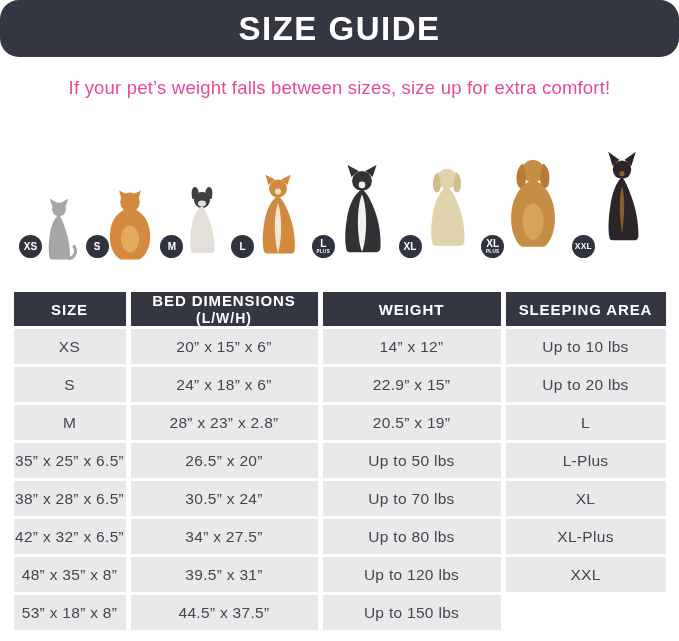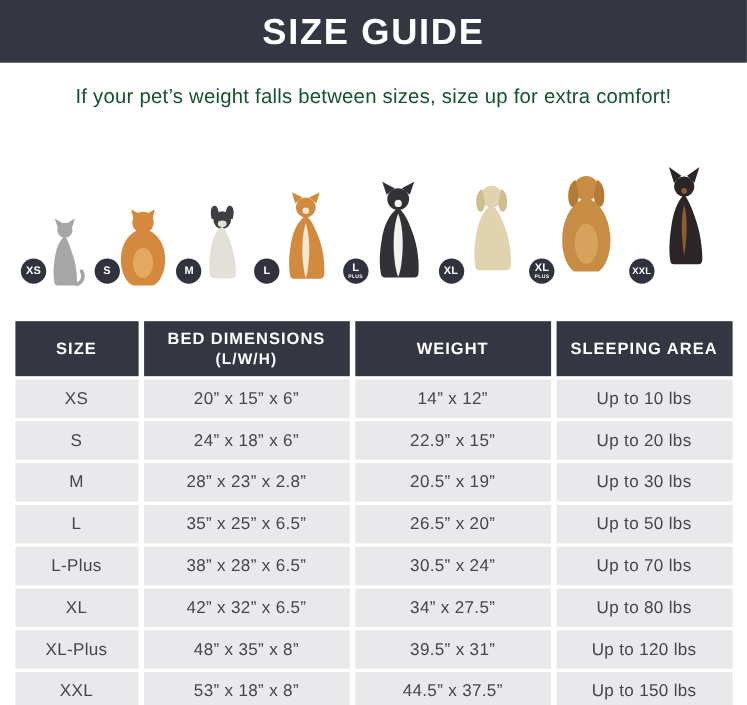--- a/index.html
+++ b/index.html
@@ -3,28 +3,28 @@
 <meta charset="utf-8">
 <style>
   html,body{margin:0;padding:0;}
   body{
     width:679px;height:641px;overflow:hidden;background:#ffffff;
     font-family:"Liberation Sans","DejaVu Sans",sans-serif;
     -webkit-font-smoothing:antialiased;
   }
   .banner{
     height:57px;background:var(--banner-bg,#343641);
-    display:flex;align-items:center;justify-content:center;
+    display:flex;align-items:center;justify-content:center;border-radius:19px;
   }
   .banner h1{
     margin:0;color:#fff;font-size:33px;font-weight:bold;letter-spacing:1.5px;
   }
   .subtitle{
     margin:20px 10px 0;text-align:center;
-    font-size:18.5px;color:#14532d;letter-spacing:.2px;font-weight:500;
+    font-size:18.5px;color:#ec4899;letter-spacing:.2px;font-weight:500;
   }
   .animals{
     margin:12px 24px 0 36px;height:152px;
     display:flex;align-items:flex-end;justify-content:space-between;
   }
   .animal{position:relative;display:flex;align-items:flex-end;}
   .pet{display:block;}
   .badge{
     position:absolute;left:-17px;bottom:5px;
     width:23px;height:23px;border-radius:50%;
@@ -36,21 +36,21 @@
   .badge.wide .main{font-size:8.5px;}
   .badge .sub{font-size:4.6px;margin-top:1px;letter-spacing:.3px;}
   .badge .sub:empty{display:none;}
 
   .size-table{
     width:652px;margin:29px auto 0;
     display:grid;grid-template-columns:112px 187px 178px 160px;
     column-gap:5px;row-gap:3px;
   }
   .th{
-    background:var(--banner-bg,#343641);color:#fff;height:50px;
+    background:var(--banner-bg,#343641);color:#fff;height:34px;
     display:flex;flex-direction:column;align-items:center;justify-content:center;
     font-weight:bold;font-size:15px;letter-spacing:.9px;
   }
   .th .colsub{font-size:14px;letter-spacing:1px;margin-top:1px;}
   .th .colsub:empty{display:none;}
   .td{
     background:var(--row-bg,#e9e9eb);height:35px;
     display:flex;align-items:center;justify-content:center;
     font-size:15.5px;color:#45464c;letter-spacing:.3px;
   }
@@ -218,21 +218,20 @@
     <div class="td">Up to 10 lbs</div>
 
     <div class="td">S</div>
     <div class="td">24” x 18” x 6”</div>
     <div class="td">22.9” x 15”</div>
     <div class="td">Up to 20 lbs</div>
 
     <div class="td">M</div>
     <div class="td">28” x 23” x 2.8”</div>
     <div class="td">20.5” x 19”</div>
-    <div class="td">Up to 30 lbs</div>
 
     <div class="td">L</div>
     <div class="td">35” x 25” x 6.5”</div>
     <div class="td">26.5” x 20”</div>
     <div class="td">Up to 50 lbs</div>
 
     <div class="td">L-Plus</div>
     <div class="td">38” x 28” x 6.5”</div>
     <div class="td">30.5” x 24”</div>
     <div class="td">Up to 70 lbs</div>

